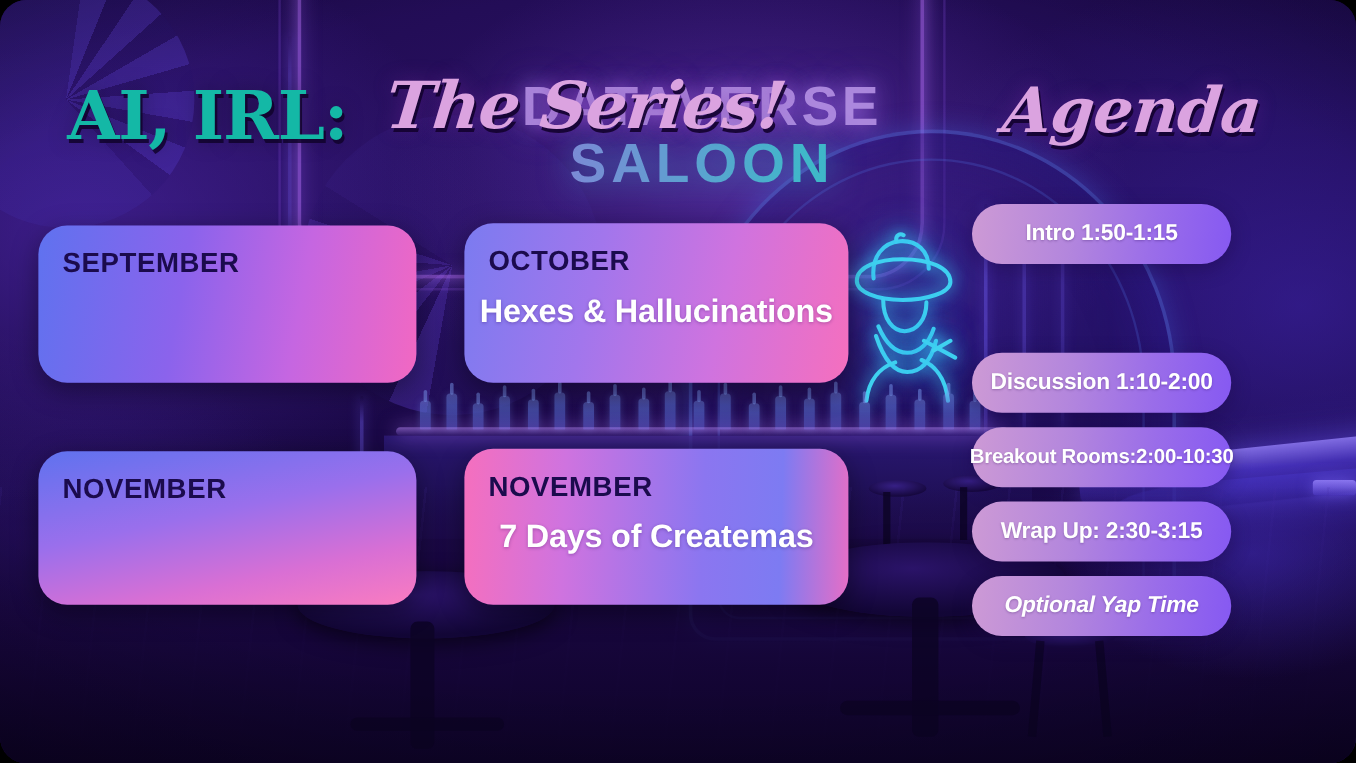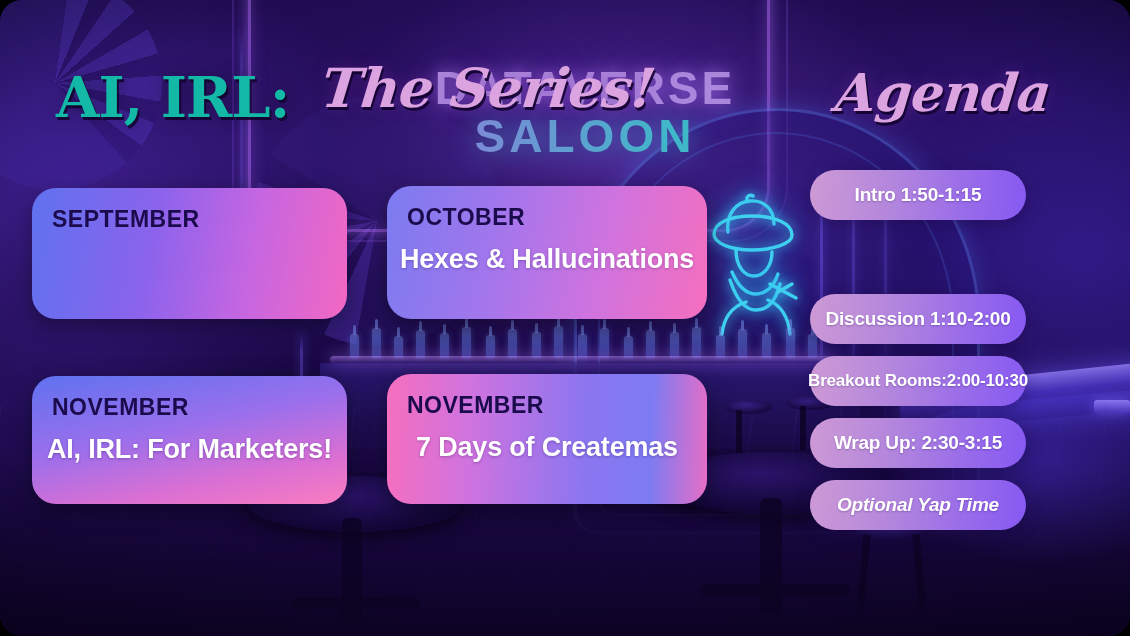--- a/index.html
+++ b/index.html
@@ -495,21 +495,20 @@
       <div class="card-month">SEPTEMBER</div>
     </div>
 
     <div class="card" id="card-oct">
       <div class="card-month">OCTOBER</div>
       <div class="card-title">Hexes &amp; Hallucinations</div>
     </div>
 
     <div class="card" id="card-nov">
       <div class="card-month">NOVEMBER</div>
-      <div class="card-title">AI, IRL: For Marketers!</div>
     </div>
 
     <div class="card" id="card-dec">
       <div class="card-month">NOVEMBER</div>
       <div class="card-title">7 Days of Createmas</div>
     </div>
 
     <div class="pill" style="top:170px;">
       <span>Intro 1:50-1:15</span>
     </div>

